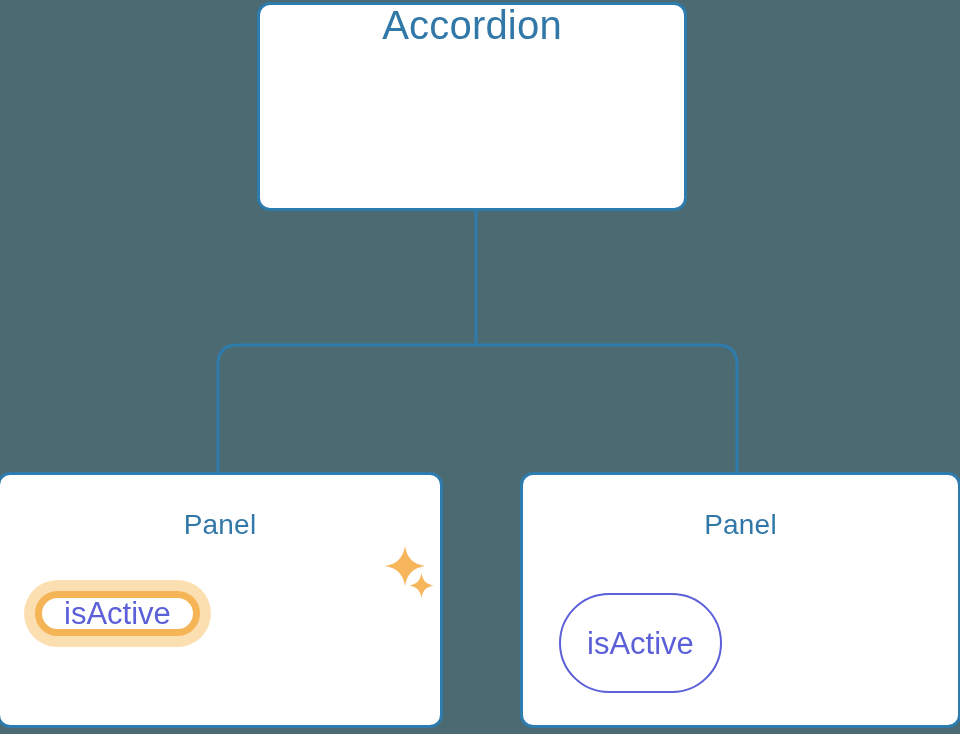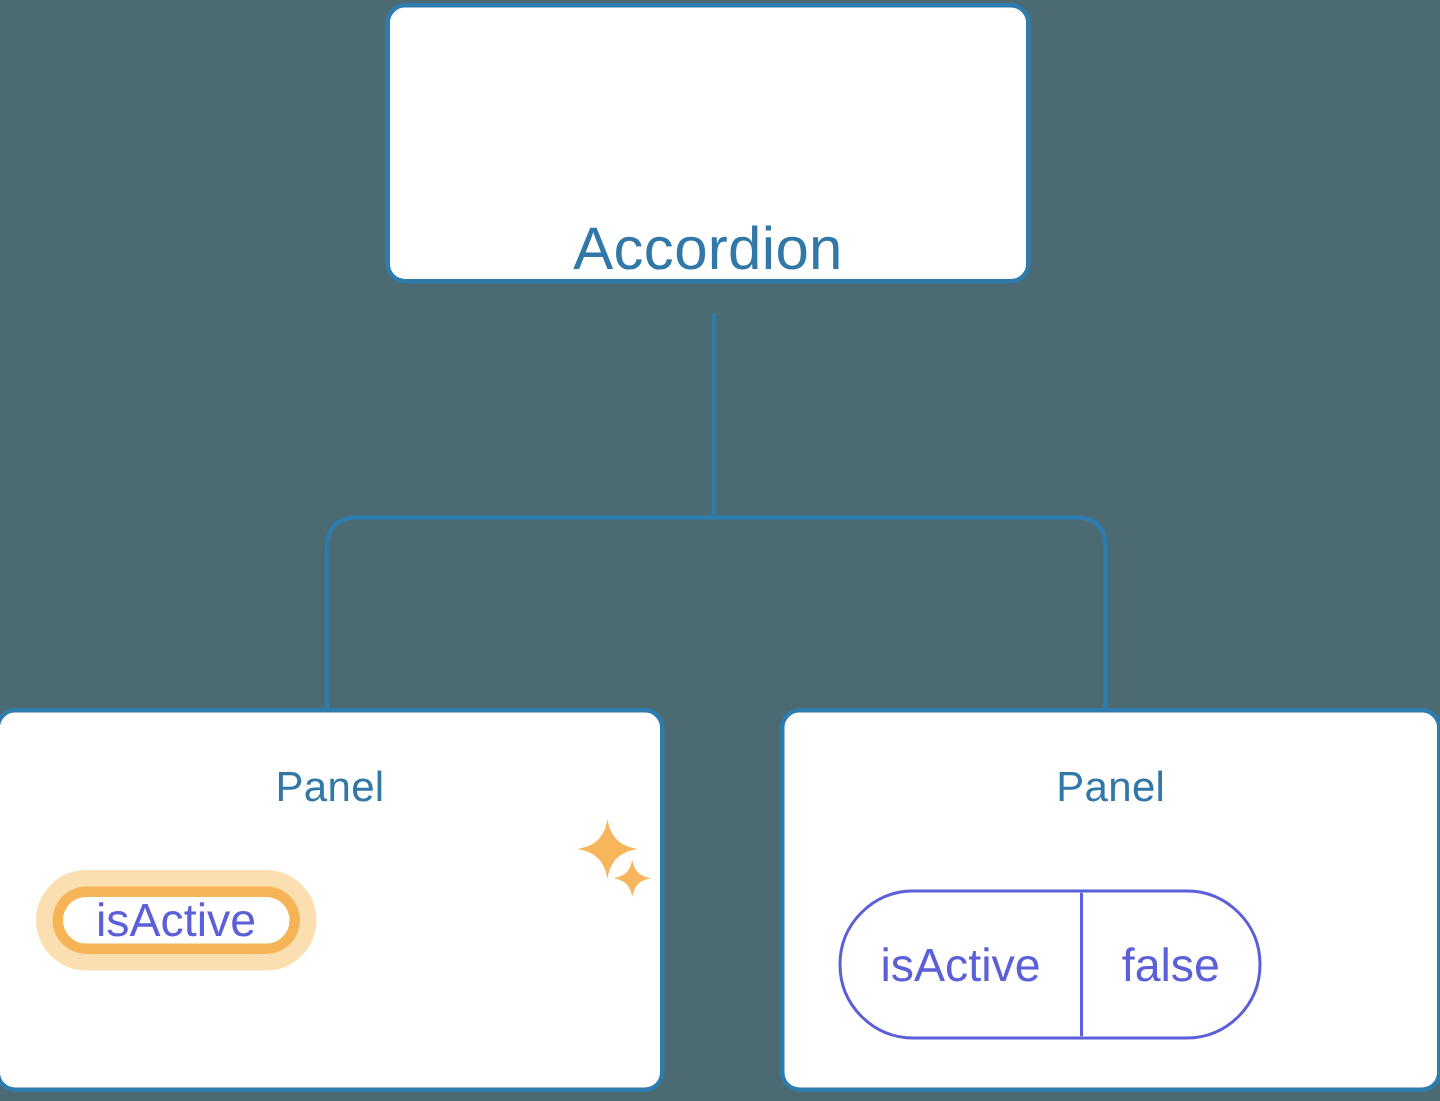--- a/index.html
+++ b/index.html
@@ -38,22 +38,22 @@
     box-sizing: border-box;
     display: flex;
     flex-direction: column;
     align-items: center;
   }
 
   .node-root {
     left: 257px;
     top: 2px;
     width: 430px;
-    height: 187px;
-    justify-content: flex-end;
+    height: 209px;
+    justify-content: flex-start;
   }
 
   .node-child {
     top: 472px;
     height: 256px;
     justify-content: flex-start;
     padding-top: 36px;
   }
 
   .node-child-left {
@@ -188,18 +188,17 @@
   <svg class="sparkle sparkle-small" width="27" height="27" viewBox="0 0 27 27" xmlns="http://www.w3.org/2000/svg">
     <path d="M13.5 1 C14.8 8.7 18.3 12.2 26 13.5 C18.3 14.8 14.8 18.3 13.5 26 C12.2 18.3 8.7 14.8 1 13.5 C8.7 12.2 12.2 8.7 13.5 1 Z" fill="#f7b55c"></path>
   </svg>
 
   <div class="node-card node-child node-child-right">
     <span class="node-title">Panel</span>
 
     <div class="pill-wrap" style="left:36px; top:118px;">
       <div class="pill pill-plain" style="height:100px;">
         <span class="pill-key">isActive</span>
-        <span class="pill-val">false</span>
       </div>
     </div>
   </div>
 
 </div>
 
 </body></html>

